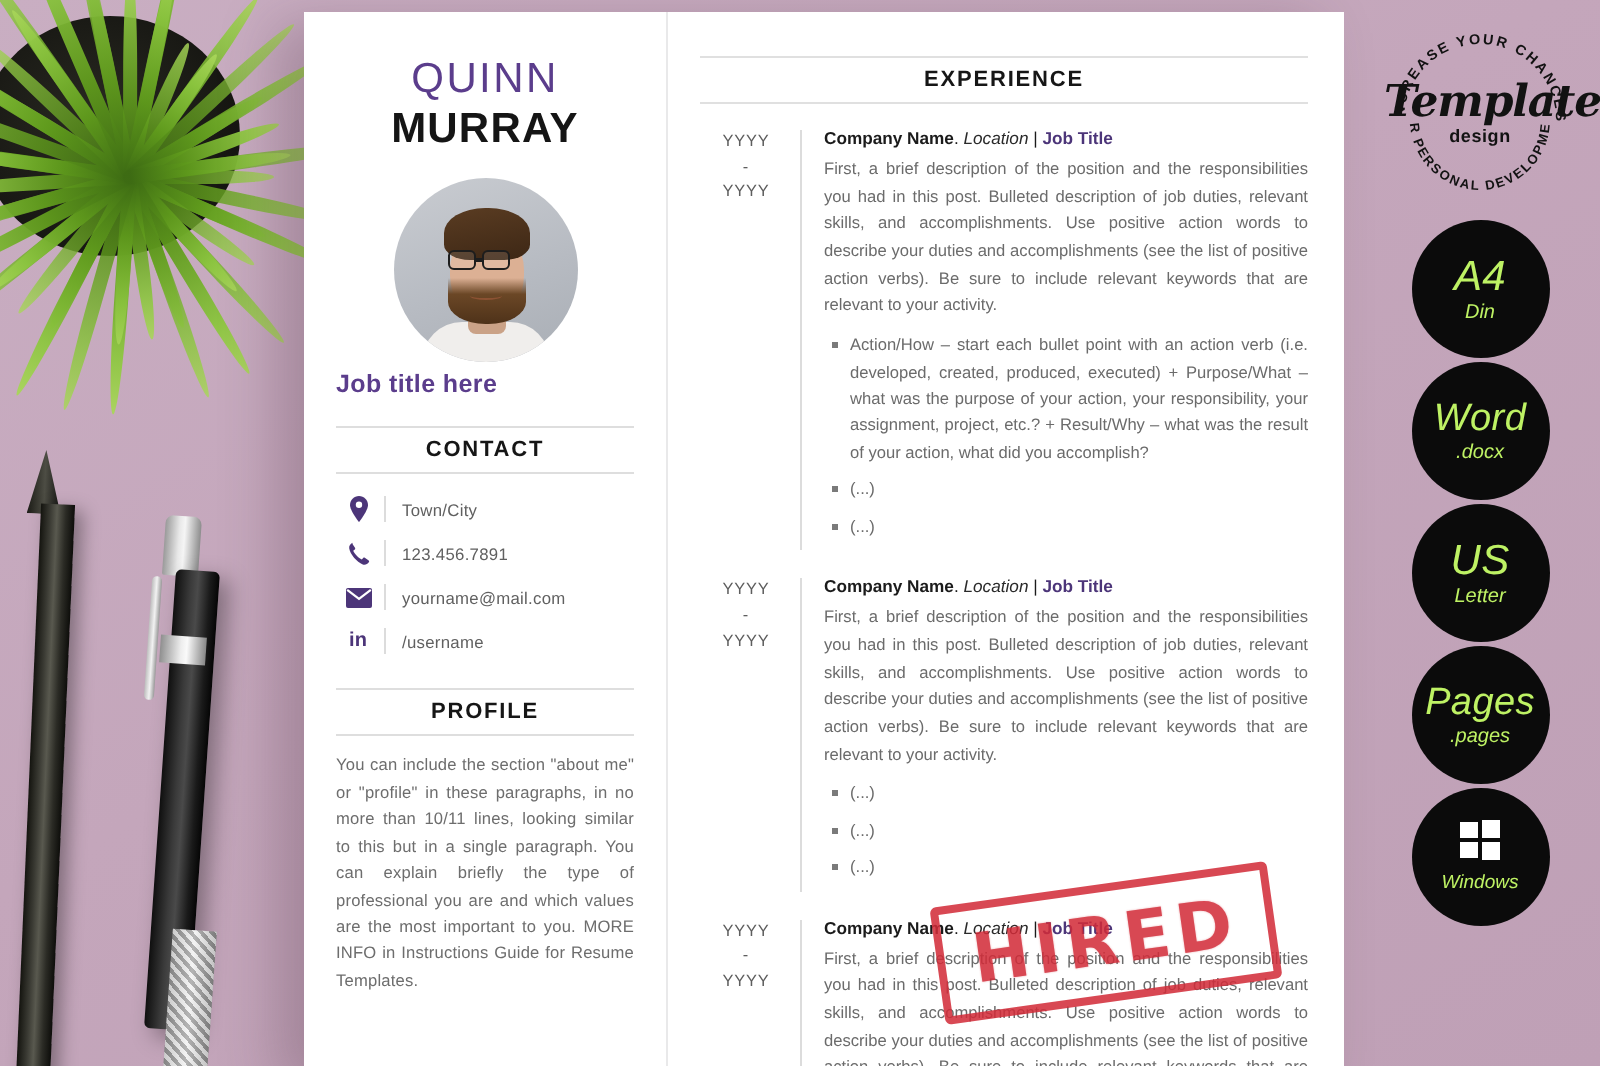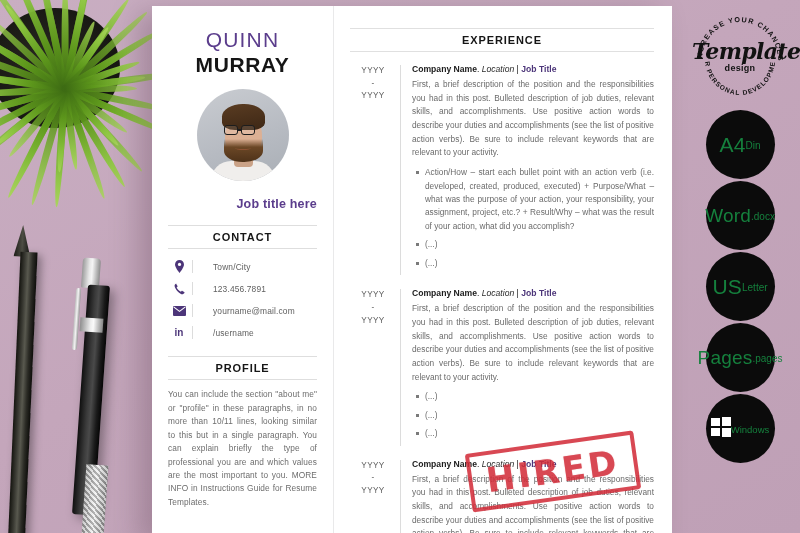--- a/index.html
+++ b/index.html
@@ -111,38 +111,38 @@
   .ph-glass-l, .ph-glass-r {
     position:absolute; top:36px; width:14px; height:10px;
     border:1.6px solid #1d1d1d; border-radius:3px; background:rgba(255,255,255,.12);
   }
   .ph-glass-l { left:27px; } .ph-glass-r { left:44px; }
   .ph-bridge { position:absolute; left:41px; top:40px; width:4px; height:1.6px; background:#1d1d1d; }
   .ph-mouth { position:absolute; left:38px; top:57px; width:16px; height:4px;
     border-bottom:1.8px solid #8c5233; border-radius:0 0 50% 50%; }
 
   .job-title-here {
-    text-align:right; color:#5b3d8c; font-weight:700;
-    font-size:12.5px; margin-top:16px; letter-spacing:.2px;
+    text-align:left; color:#5b3d8c; font-weight:700;
+    font-size:12.5px; margin-top:4px; letter-spacing:.2px;
   }
 
   
   .sec-head-l {
     margin-top:14px; text-align:center; font-weight:700; font-size:11px;
     letter-spacing:.9px; color:#161616;
     border-top:1px solid #dedede; border-bottom:1px solid #dedede;
     padding:5px 0 5px 0;
   }
 
   
   .contact-list { margin-top:8px; }
   .c-row { display:flex; align-items:center; height:19px; margin-bottom:3px; }
   .c-icon { width:22px; display:flex; justify-content:center; color:#4c3579;text-align:center; }
   .c-sep { width:1px; height:13px; background:#dcdcdc; margin:0 8px 0 2px; }
-  .c-text { font-size:8.4px; color:#606060; letter-spacing:.15px;margin-left:12px; }
+  .c-text { font-size:8.4px; color:#606060; letter-spacing:.15px; }
   .li-badge {
     font-weight:700; font-size:10px; color:#4c3579; font-family:"Liberation Sans",sans-serif;
   }
 
   
   .profile-text {
     margin-top:8px; font-size:8.3px; line-height:1.62; color:#6d6d6d;
     text-align:justify; letter-spacing:.1px;
   }
 
@@ -192,22 +192,22 @@
     position:absolute; left:0; top:30px; width:96px; text-align:center;
     font-family:"DejaVu Serif", serif; font-style:italic; font-weight:700;
     font-size:22px; color:#121212; letter-spacing:-.6px;
   }
   .logo-sub {
     position:absolute; left:0; top:55px; width:96px; text-align:center;
     font-size:9px; font-weight:700; color:#121212; letter-spacing:.3px;
   }
   .badge {
     width:69px; height:69px; border-radius:50%; background:#0b0b0b;
-    margin:0 auto 2px auto; display:flex; flex-direction:row;
-    align-items:center; justify-content:center; color:#15803d;
+    margin:0 auto 2px auto; display:flex; flex-direction:column;
+    align-items:center; justify-content:center; color:#bef264;font-style:italic;
   }
   .b-main { font-size:21px; font-weight:400; line-height:1; letter-spacing:.2px; }
   .b-sub { font-size:10px; margin-top:3px; line-height:1; }
   .b-main.sm { font-size:19px; }
   .win-icon { width:20px; height:20px; position:relative; margin-bottom:4px; }
   .win-icon i {
     position:absolute; background:#fff; display:block;
   }
   .apple { font-size:23px; line-height:1; margin-bottom:2px; }
   .os-label { font-size:9.5px; }

